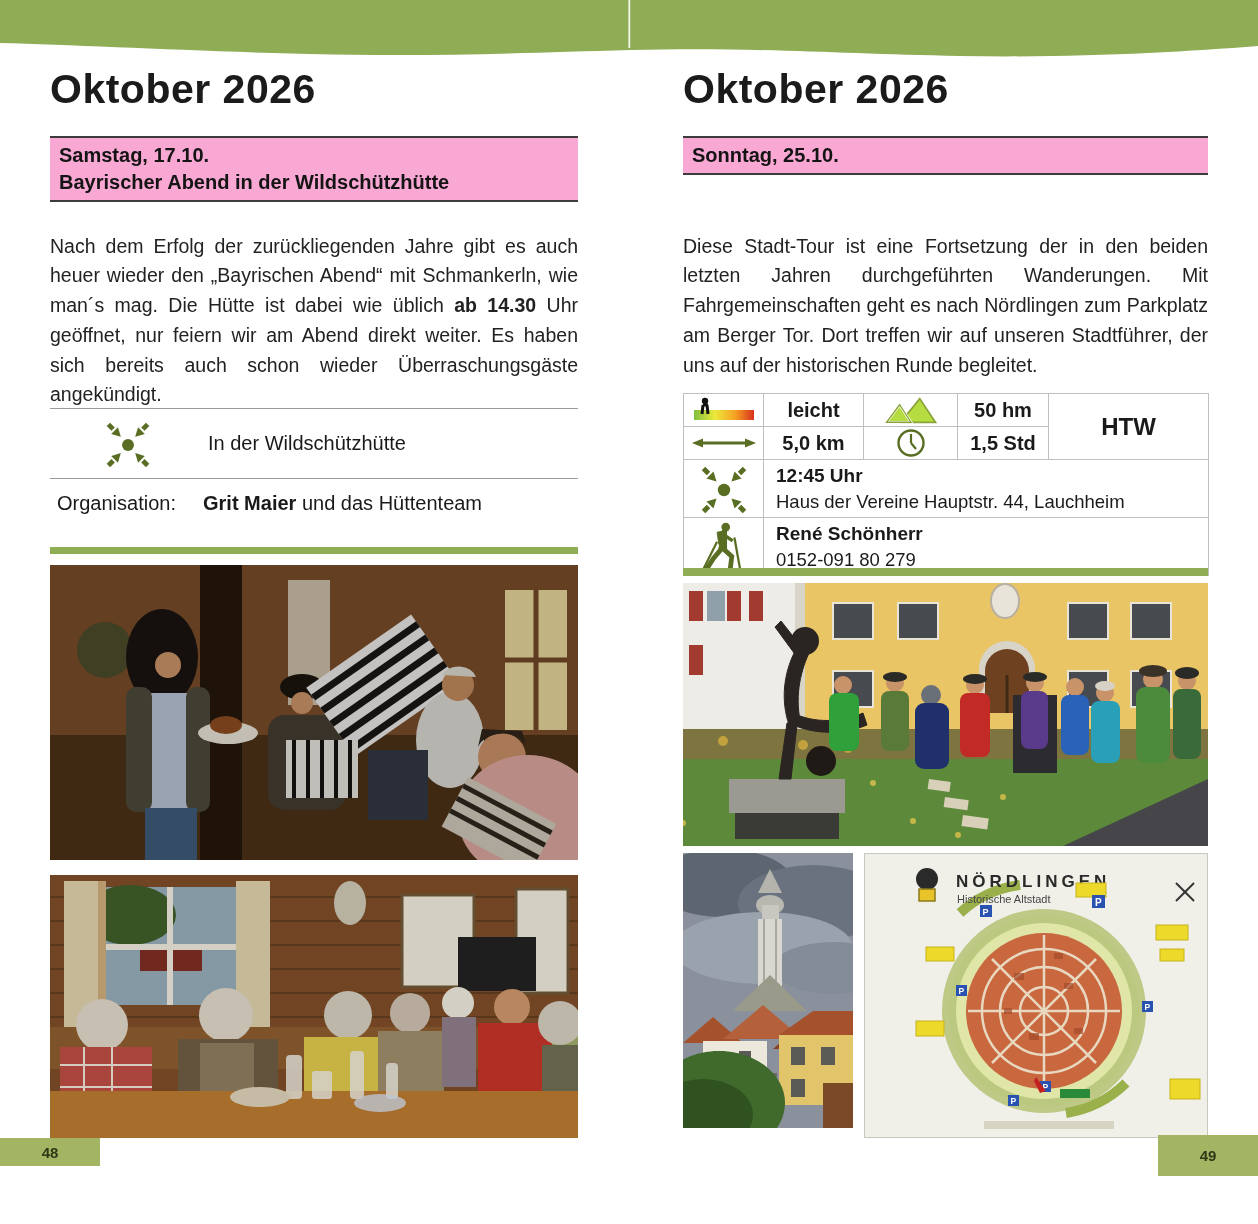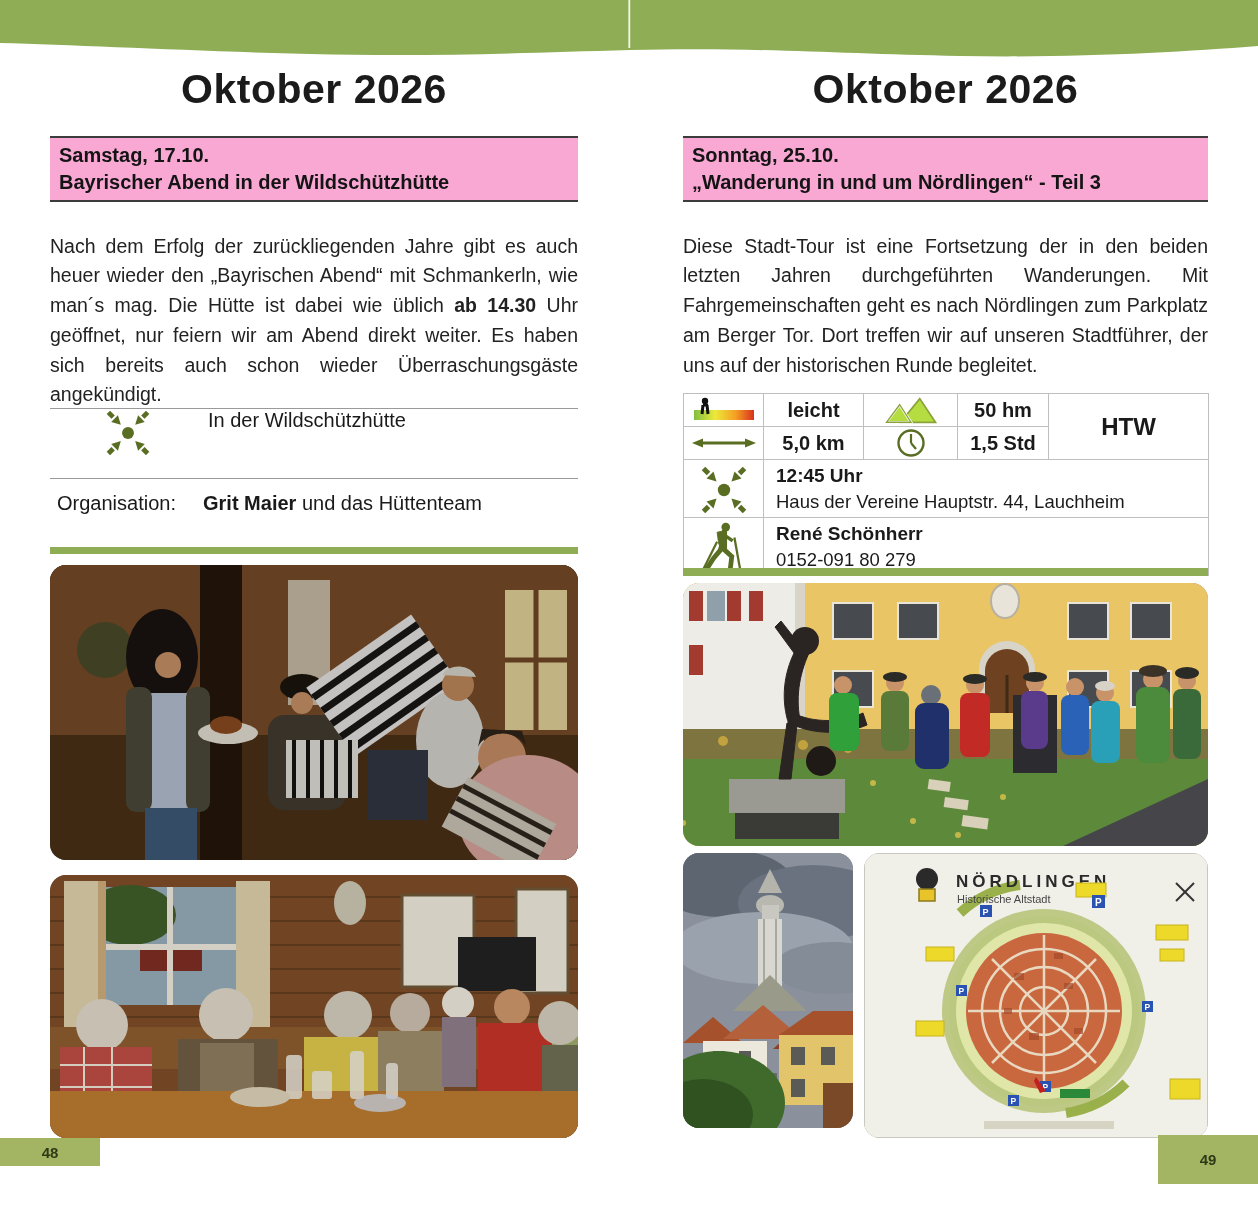--- a/index.html
+++ b/index.html
@@ -4,61 +4,61 @@
 <style>
   html,body{margin:0;padding:0;}
   body{
     width:1258px;height:1224px;position:relative;background:#ffffff;
     font-family:"Liberation Sans", sans-serif;color:#1c1c1c;overflow:hidden;
   }
   .page{position:absolute;top:60px;}
   #page-left{left:50px;width:528px;height:1090px;}
   #page-right{left:683px;width:525px;height:1090px;}
 
-  .month-title{position:absolute;top:6px;left:0;right:0;text-align:center;
+  .month-title{position:absolute;top:6px;left:0;right:0;text-align:left;
     font-size:41px;font-weight:bold;color:#1b1b1b;letter-spacing:0.5px;}
 
   .event-header{position:absolute;top:76px;left:0;right:0;box-sizing:border-box;
     background:#f9a8d4;border-top:2px solid #3c3c3c;border-bottom:2px solid #3c3c3c;
     padding:4px 9px;font-weight:bold;font-size:20px;line-height:27px;color:#141414;}
 
   .body-text{position:absolute;top:152px;left:0;right:0;text-align:justify;
     font-size:19.5px;line-height:29.8px;color:#222222;}
 
   .loc-row{position:absolute;top:348px;left:0;right:0;height:69px;
     border-top:1.5px solid #9a9a9a;border-bottom:1.5px solid #9a9a9a;
-    display:flex;}
+    display:flex;align-items:center;}
   .loc-row .icon-wrap{margin-left:55px;width:46px;height:46px;}
   .loc-label{margin-left:57px;font-size:20px;color:#1a1a1a;}
 
   .org-row{position:absolute;top:428px;left:0;right:0;display:flex;font-size:20px;line-height:30px;color:#1a1a1a;}
   .org-label{margin-left:7px;width:146px;flex:none;}
   .org-lines b{font-weight:bold;}
 
   .green-bar{position:absolute;left:0;right:0;background:#8ead55;}
   #page-left .green-bar{top:487px;height:7px;}
   #page-right .green-bar{top:508px;height:8px;}
 
-  .photo{position:absolute;left:0;overflow:hidden;background:#888;border-radius:16px;}
+  .photo{position:absolute;left:0;overflow:hidden;background:#888;}
   .photo svg{display:block;}
 
   
   .info-table{position:absolute;top:333px;left:0;border-collapse:collapse;table-layout:fixed;width:525px;}
   .info-table td{border:1.5px solid #bfbfbf;text-align:center;vertical-align:middle;padding:0;color:#1a1a1a;}
   .info-table .val{font-weight:bold;font-size:20px;}
   .info-table .htw-cell{font-weight:bold;font-size:24px;}
   .info-table .txt-cell{text-align:left;padding:3px 8px 3px 12px;font-size:18.5px;line-height:25.5px;}
   .info-table .txt-cell b{font-size:19px;}
   .icon-cell svg{display:block;margin:0 auto;}
 
   
   .band{position:absolute;background:#a3b563;display:flex;align-items:center;justify-content:center;
     font-size:15px;font-weight:bold;color:#2e3a17;}
   #band-left{left:0;top:1138px;width:100px;height:28px;}
-  #band-right{left:1158px;top:1135px;width:100px;height:49px;align-items:center;}
+  #band-right{left:1158px;top:1135px;width:100px;height:41px;align-items:center;}
 
   #top-banner{position:absolute;top:0;left:0;}
   .hidden-defs{position:absolute;width:0;height:0;overflow:hidden;}
 </style>
 </head>
 <body>
 
 <svg class="hidden-defs" aria-hidden="true">
   <defs>
     <symbol id="sym-meet" viewBox="0 0 48 48">
@@ -249,21 +249,20 @@
       <rect x="0" y="0" width="528" height="263" fill="#2a1a0c" opacity="0.1"></rect>
     </svg>
   </div>
 </div>
 
 <div class="page" id="page-right">
   <div class="month-title">Oktober 2026</div>
 
   <div class="event-header">
     <div>Sonntag, 25.10.</div>
-    <div>„Wanderung in und um Nördlingen“ -  Teil 3</div>
   </div>
 
   <p class="body-text">Diese Stadt-Tour ist eine Fortsetzung der in den beiden letzten Jahren durchgeführten Wanderungen. Mit Fahrgemeinschaften geht es nach Nördlingen zum Parkplatz am Berger Tor. Dort treffen wir auf unseren Stadtführer, der uns auf der historischen Runde begleitet.</p>
 
   <table class="info-table">
     <colgroup>
         <col style="width:80px">
         <col style="width:100px">
         <col style="width:94px">
         <col style="width:91px">

